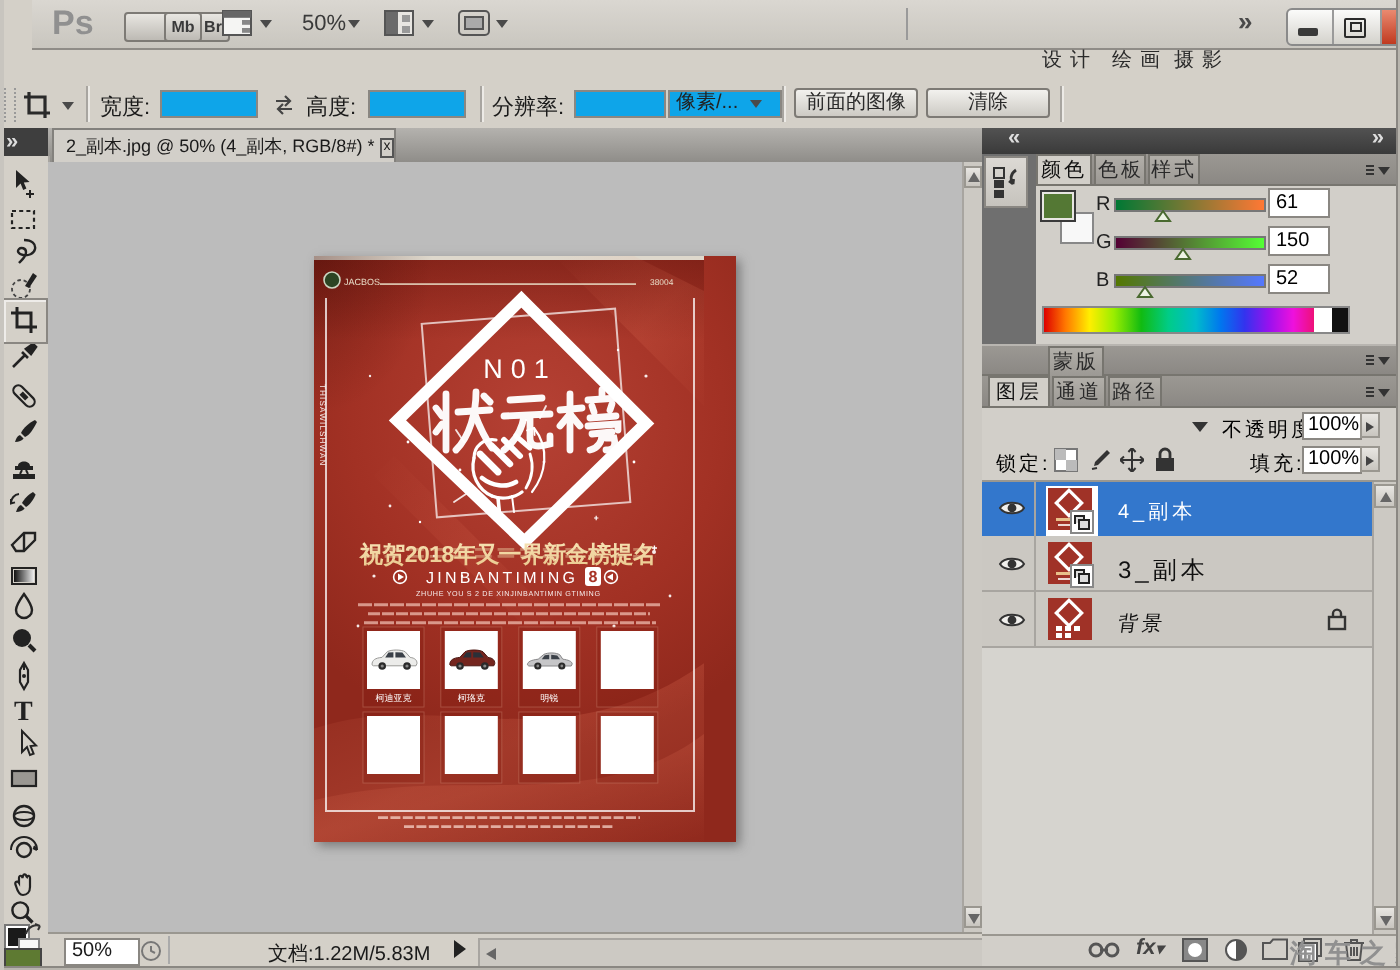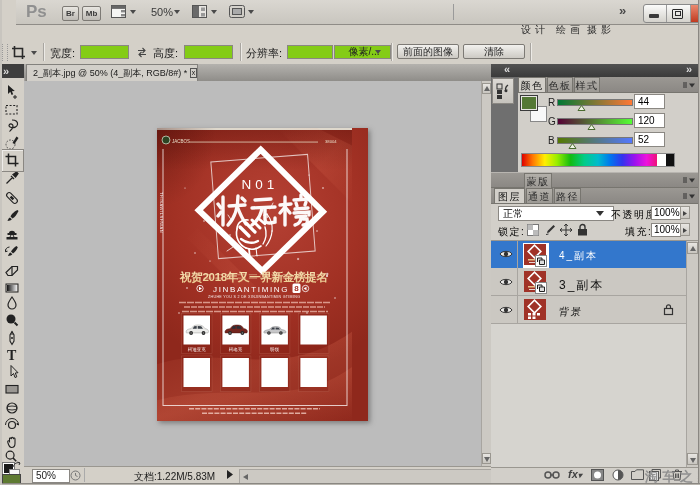--- a/index.html
+++ b/index.html
@@ -14,21 +14,21 @@
 #zoomtxt{left:135px;top:6px;font-size:11px;color:#3a3a3a;}
 .wsbtn{top:7px;font-size:10px;color:#2a2a2a;letter-spacing:4px;margin-top:16px;}
 #wsmain{left:444px;top:4px;width:53px;height:15px;letter-spacing:2px;background:linear-gradient(#6b6862,#55534e);border:1px solid #8a8780;border-radius:2px;color:#e8e8e8;font-size:10px;text-align:right;line-height:15px;margin-top:48px;}
 #winbtns{left:627px;top:4px;width:69px;height:17px;border:1px solid #8a8a8a;border-radius:3px;background:linear-gradient(#fbfbfa,#d4d2cc);display:flex;}
 .wb{flex:1;border-right:1px solid #9a9a9a;position:relative;}
 
 #menubar{left:0;top:25px;width:700px;height:15px;background:#d4d0c8;border-bottom:1px solid #9a9790;font-size:11px;color:#1a1a1a;}
 .mi{top:1px;letter-spacing:0.8px;}
 
 #optbar{left:0;top:41px;width:700px;height:23px;background:#d4d0c8;border-bottom:1px solid #8f8c87;font-size:11px;color:#1a1a1a;}
-.inp{top:4px;height:12px;background:#84cc16;border:1px solid #8a8782;text-align:center;}
+.inp{top:4px;height:12px;background:#0ea5e9;border:1px solid #8a8782;}
 .obtn{top:3px;height:13px;border:1px solid #7d7a75;border-radius:2px;background:linear-gradient(#f2f1ee,#cdcac4);font-size:10px;color:#2a2a2a;text-align:center;line-height:13px;}
 .vsep{top:2px;width:1px;height:18px;background:#a8a5a0;border-right:1px solid #eceae6;}
 
 #toolhead{left:0;top:64px;width:24px;height:14px;background:#3e3e3e;color:#ddd;font-size:8px;line-height:14px;text-align:left;padding-left:3px;box-sizing:border-box;letter-spacing:-1px;}
 #tools{left:0;top:78px;width:24px;height:407px;background:#d4d0c8;border-right:1px solid #a8a5a0;}
 .tool{position:absolute;left:4px;width:16px;height:16px;}
 
 #tabbar{left:24px;top:64px;width:467px;height:17px;background:linear-gradient(#b4b2ae,#8f8d89);border-bottom:1px solid #83817d;}
 #tab1{position:absolute;left:2px;top:0px;width:172px;height:17px;background:#d2cfc9;border:1px solid #83817d;border-bottom:none;box-sizing:border-box;font-size:9px;color:#1a1a1a;line-height:16px;padding-left:6px;white-space:nowrap;overflow:hidden;}
 
@@ -40,21 +40,21 @@
 #dock{left:491px;top:64px;width:209px;height:421px;background:#6f6f6f;}
 #dockhead{left:491px;top:64px;width:209px;height:13px;background:linear-gradient(#525252,#3a3a3a);color:#d8d8d8;}
 .ptab{position:absolute;top:1px;height:15px;font-size:10px;color:#2a2a2a;text-align:center;line-height:15px;letter-spacing:1.5px;border:1px solid #77756f;border-bottom:none;background:linear-gradient(#b2afa9,#9c9994);}
 .ptab.act{background:#d2cfc9;color:#111;}
 </style>
 </head>
 <body>
 <div id="app">
   <div id="titlebar" class="abs">
     <div id="pslogo" class="abs">Ps</div>
-    <div class="tbbtn abs" style="left:46px;width:15px;">Br</div>
+    <div class="tbbtn abs" style="left:46px;width:15px;padding-left:36px;">Br</div>
     <div class="tbbtn abs" style="left:66px;width:17px;">Mb</div>
     <svg class="abs" style="left:95px;top:5px;" width="15" height="14" viewBox="0 0 15 14">
         <rect x="0.5" y="0.5" width="14" height="12" fill="#f5f5f3" stroke="#555"></rect>
         <rect x="0.5" y="0.5" width="14" height="3.4" fill="#666"></rect>
         <rect x="10" y="5" width="4" height="2.4" fill="#888"></rect>
         <rect x="10" y="9" width="4" height="2.4" fill="#888"></rect>
       </svg>
     <div class="tri abs" style="left:114px;top:10px;"></div>
     <div id="zoomtxt" class="abs">50%</div>
     <div class="tri abs" style="left:158px;top:10px;"></div>
@@ -439,21 +439,21 @@
       <svg class="abs" style="left:3px;top:4px;" width="16" height="17" viewBox="0 0 16 17">
           <rect x="1" y="1" width="5" height="5" fill="none" stroke="#333"></rect>
           <rect x="1" y="7" width="5" height="4" fill="#333"></rect>
           <rect x="1" y="12" width="5" height="4" fill="#333"></rect>
           <path d="M12 2 C9 4 9 7 10.5 9 M10.5 9 l-2 -1.5 M10.5 9 l0.3 -2.5" stroke="#333" fill="none" stroke-width="1.4"></path>
         </svg>
     </div>
 
     <div class="abs" style="left:27px;top:13px;width:182px;height:16px;background:linear-gradient(#9b9893,#8b8884);border-bottom:1px solid #77756f;box-sizing:border-box;"></div>
     <div class="ptab act abs" style="left:27px;top:13px;width:28px;box-sizing:border-box;">颜色</div>
-    <div class="ptab abs" style="left:56px;top:13px;width:26px;box-sizing:border-box;">色板</div>
+    <div class="ptab abs" style="left:56px;top:13px;width:26px;box-sizing:border-box;text-align:right;">色板</div>
     <div class="ptab abs" style="left:83px;top:13px;width:26px;box-sizing:border-box;">样式</div>
     <svg class="abs" style="left:192px;top:18px;" width="13" height="7" viewBox="0 0 13 7">
         <path d="M0 1 L4 1 M0 3 L4 3 M0 5 L4 5" stroke="#333"></path>
         <path d="M6 1.5 L9 5.5 L12 1.5 Z" fill="#333"></path>
       </svg>
     <div class="abs" style="left:27px;top:29px;width:182px;height:79px;background:#d2cfc9;">
       <div class="abs" style="left:12px;top:13px;width:15px;height:14px;background:#f8f8f8;border:1px solid #888;"></div>
       <div class="abs" style="left:2px;top:2px;width:16px;height:14px;background:#547834;border:1px solid #3a3a3a;box-shadow:0 0 0 1px #e8e6e2 inset;"></div>
       <div class="abs" style="left:30px;top:4px;font-size:10px;color:#222;">R</div>
       <div class="abs" style="left:30px;top:23px;font-size:10px;color:#222;">G</div>
@@ -463,22 +463,22 @@
       <div class="abs" style="left:39px;top:44px;width:74px;height:5px;border:1px solid #777;background:linear-gradient(90deg,rgb(84,120,0),rgb(84,120,255));"></div>
       <svg class="abs" style="left:59px;top:12px;" width="9" height="6" viewBox="0 0 9 6">
           <path d="M4.5 0.5 L8 5.5 L1 5.5 Z" fill="#eef4e4" stroke="#4a6a30"></path>
         </svg>
       <svg class="abs" style="left:69px;top:31px;" width="9" height="6" viewBox="0 0 9 6">
           <path d="M4.5 0.5 L8 5.5 L1 5.5 Z" fill="#eef4e4" stroke="#4a6a30"></path>
         </svg>
       <svg class="abs" style="left:50px;top:50px;" width="9" height="6" viewBox="0 0 9 6">
           <path d="M4.5 0.5 L8 5.5 L1 5.5 Z" fill="#eef4e4" stroke="#4a6a30"></path>
         </svg>
-      <div class="abs" style="left:116px;top:1px;width:26px;height:13px;background:#fff;border:1px solid #8a8782;font-size:10px;padding-left:3px;line-height:13px;">44</div>
-      <div class="abs" style="left:116px;top:20px;width:26px;height:13px;background:#fff;border:1px solid #8a8782;font-size:10px;padding-left:3px;line-height:13px;">120</div>
+      <div class="abs" style="left:116px;top:1px;width:26px;height:13px;background:#fff;border:1px solid #8a8782;font-size:10px;padding-left:3px;line-height:13px;">61</div>
+      <div class="abs" style="left:116px;top:20px;width:26px;height:13px;background:#fff;border:1px solid #8a8782;font-size:10px;padding-left:3px;line-height:13px;">150</div>
       <div class="abs" style="left:116px;top:39px;width:26px;height:13px;background:#fff;border:1px solid #8a8782;font-size:10px;padding-left:3px;line-height:13px;">52</div>
       <div class="abs" style="left:3px;top:60px;width:152px;height:12px;border:1px solid #888;background:linear-gradient(90deg,#d00 0%,#f70 7%,#fe0 15%,#9e0 23%,#1b1 32%,#0c8 41%,#0bc 50%,#07e 58%,#33e 66%,#91e 74%,#e1d 82%,#e16 90%,#d00 100%);"></div>
       <div class="abs" style="left:139px;top:60px;width:9px;height:12px;background:#fff;border-top:1px solid #888;border-bottom:1px solid #888;"></div>
       <div class="abs" style="left:148px;top:60px;width:8px;height:12px;background:#111;border:1px solid #888;border-left:none;"></div>
     </div>
 
     <div class="abs" style="left:0px;top:108px;width:209px;height:16px;background:linear-gradient(#9b9893,#8b8884);border-bottom:1px solid #77756f;border-top:1px solid #b8b5b0;box-sizing:border-box;"></div>
     <div class="ptab abs" style="left:4px;top:124px;width:28px;box-sizing:border-box;font-family:Liberation Mono, monospace;">调整</div>
     <div class="ptab abs" style="left:33px;top:109px;width:28px;box-sizing:border-box;">蒙版</div>
     <svg class="abs" style="left:192px;top:113px;" width="13" height="7" viewBox="0 0 13 7">
@@ -489,21 +489,20 @@
     <div class="abs" style="left:0px;top:124px;width:209px;height:16px;background:linear-gradient(#9b9893,#8b8884);border-bottom:1px solid #77756f;box-sizing:border-box;"></div>
     <div class="ptab act abs" style="left:3px;top:124px;width:31px;box-sizing:border-box;">图层</div>
     <div class="ptab abs" style="left:35px;top:124px;width:27px;box-sizing:border-box;">通道</div>
     <div class="ptab abs" style="left:63px;top:124px;width:27px;box-sizing:border-box;">路径</div>
     <svg class="abs" style="left:192px;top:129px;" width="13" height="7" viewBox="0 0 13 7">
         <path d="M0 1 L4 1 M0 3 L4 3 M0 5 L4 5" stroke="#333"></path>
         <path d="M6 1.5 L9 5.5 L12 1.5 Z" fill="#333"></path>
       </svg>
     <div class="abs" style="left:0px;top:140px;width:209px;height:279px;background:#d2cfc9;">
 
-      <div class="abs" style="left:7px;top:2px;width:110px;height:13px;background:#fff;border:1px solid #8a8782;font-size:10px;padding-left:4px;line-height:13px;">正常</div>
       <svg class="abs" style="left:105px;top:7px;" width="8" height="5" viewBox="0 0 8 5">
           <path d="M0 0 L4 5 L8 0 Z" fill="#333"></path>
         </svg>
       <div class="abs" style="left:120px;top:4px;font-size:10px;letter-spacing:1.5px;">不透明度:</div>
       <div class="abs" style="left:160px;top:2px;width:26px;height:12px;background:#fff;border:1px solid #8a8782;font-size:10px;padding-left:2px;line-height:12px;">100%</div>
       <div class="abs" style="left:189px;top:2px;width:10px;height:13px;background:linear-gradient(#e8e6e2,#c8c5bf);border:1px solid #9a9790;box-sizing:border-box;">
           <svg style="position:absolute;left:2px;top:4px;" width="4" height="5" viewBox="0 0 4 5">
             <path d="M0 0 L4 2.5 L0 5 Z" fill="#444"></path>
           </svg>
         </div>

